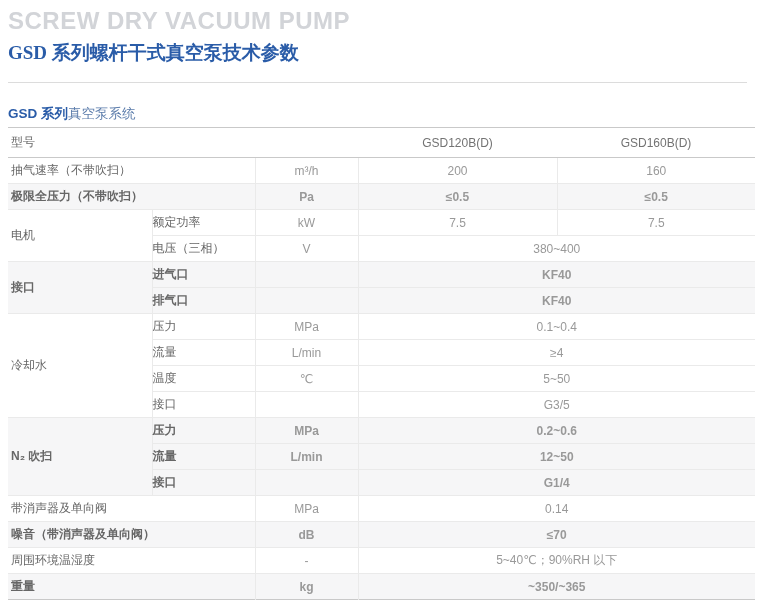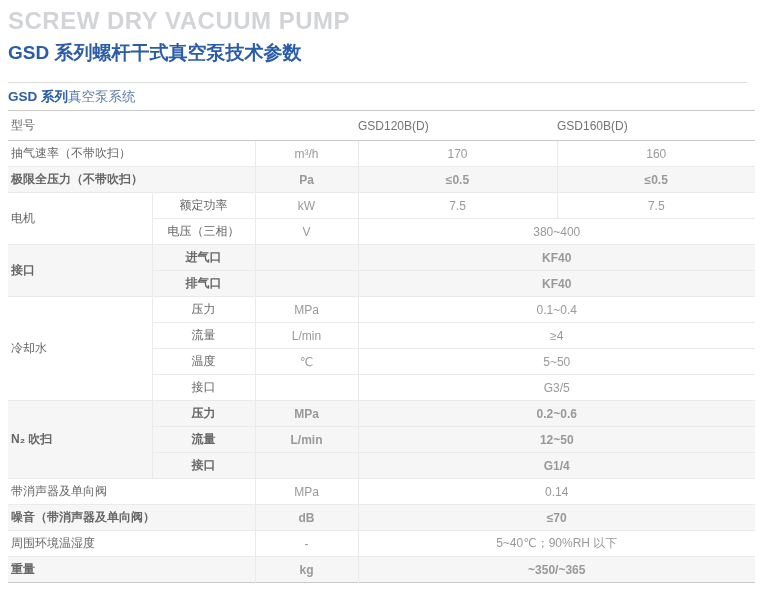--- a/index.html
+++ b/index.html
@@ -19,40 +19,41 @@
     font-family:"Liberation Sans","DejaVu Sans",sans-serif;
   }
   .page{padding:0 15px 0 8px;}
   .t-en{
     margin-top:8px;font-size:24px;line-height:26px;font-weight:600;
     letter-spacing:0.5px;color:var(--title-gray);
   }
   .t-zh{
     margin-top:7px;font-size:19px;line-height:24px;font-weight:bold;
     color:var(--accent-blue);
+    font-family:Liberation Serif, serif;
   }
   .rule{margin-top:17px;border-top:1px solid #dcdcdc;height:0;}
-  .section{margin-top:3px;font-size:13.5px;line-height:18px;padding-top:2px;}
+  .section{margin-top:20px;font-size:13.5px;line-height:18px;padding-top:2px;}
   .section .series{font-weight:bold;color:var(--accent-blue);}
   .section .name{color:var(--muted-blue);}
   table.spec{
     margin-top:4px;width:747px;border-collapse:collapse;table-layout:fixed;
     border-top:1px solid var(--border-dark);
     border-bottom:1px solid var(--border-dark);
     font-size:12px;
   }
   col.cA{width:144px;} col.cB{width:103px;} col.cC{width:103px;}
   col.cD{width:199px;} col.cE{width:198px;}
   td{padding:0;vertical-align:middle;}
   thead td{height:30px;border-bottom:1px solid var(--border-dark);}
   tbody td{height:26px;border-top:1px solid var(--border-light);}
   .hl{text-align:left;padding-left:3px;color:var(--label-text);}
-  .hm{color:#737373;margin-top:23px;}
+  .hm{text-align:center;color:#737373;margin-top:23px;}
   .lbl,.grp{text-align:left;padding-left:3px;color:var(--label-text);}
-  .sub{text-align:center;color:var(--label-text);border-left:1px solid var(--border-light);}
+  .sub{color:var(--label-text);border-left:1px solid var(--border-light);}
   .unit,.val,.valw{text-align:center;color:var(--value-text);border-left:1px solid var(--border-light);}
   tr.shade td{background:var(--row-shade);font-weight:bold;}
 </style>
 </head>
 <body>
 
 <div class="page">
   <div class="t-en">SCREW DRY VACUUM PUMP</div>
   <div class="t-zh">GSD 系列螺杆干式真空泵技术参数</div>
   <div class="rule"></div>
@@ -72,21 +73,21 @@
       <tr>
         <td class="hl" colspan="3">型号</td>
         <td class="hm">GSD120B(D)</td>
         <td class="hm">GSD160B(D)</td>
       </tr>
     </thead>
     <tbody>
       <tr>
         <td class="lbl" colspan="2">抽气速率（不带吹扫）</td>
         <td class="unit">m³/h</td>
-        <td class="val">170</td>
+        <td class="val">200</td>
         <td class="val">160</td>
       </tr>
       <tr class="shade">
         <td class="lbl" colspan="2">极限全压力（不带吹扫）</td>
         <td class="unit">Pa</td>
         <td class="val">≤0.5</td>
         <td class="val">≤0.5</td>
       </tr>
       <tr>
         <td class="grp" rowspan="2">电机</td>

